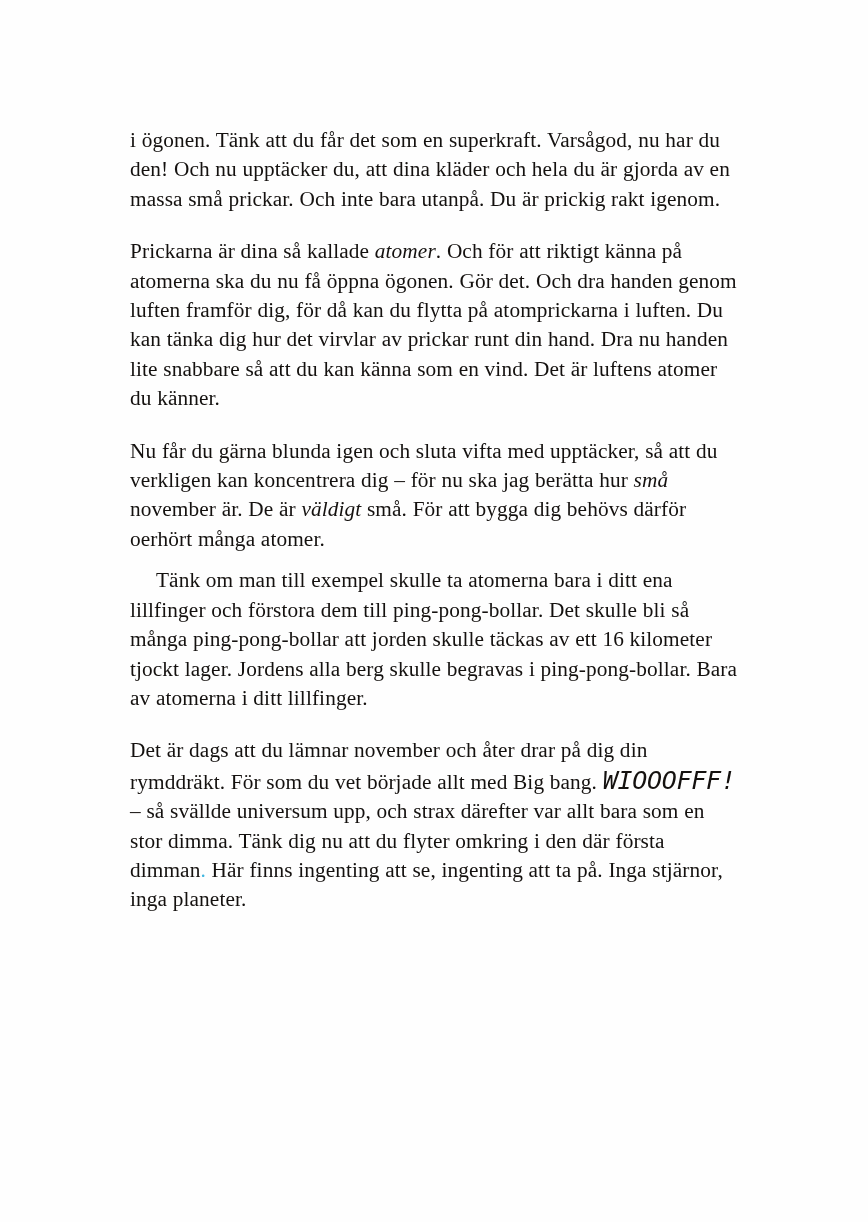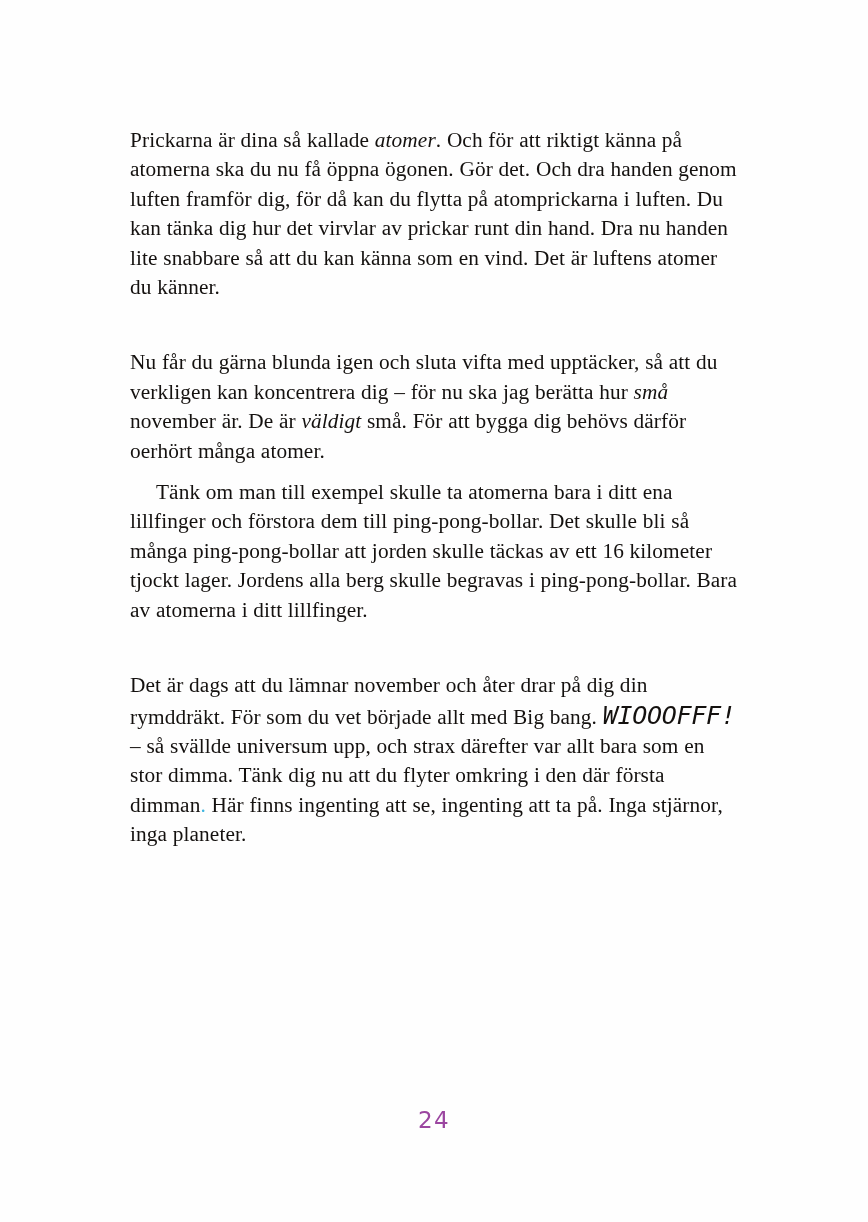--- a/index.html
+++ b/index.html
@@ -37,21 +37,21 @@
     text-align: left;
     margin: 0 0 0 0;
     letter-spacing: 0.005em;
     word-spacing: 0.01em;
     color: #14110f;
     -webkit-font-smoothing: antialiased;
   }
 
   
   .para + .para {
-    margin-top: 46px;
+    margin-top: 23px;
   }
 
   
   .para.indent-continue {
     margin-top: 12px;
     text-indent: 26px;
   }
 
   em.it {
     font-style: italic;
@@ -82,35 +82,37 @@
     font-weight: 400;
   }
 </style>
 </head>
 <body>
 
 <div class="page">
 
   <div class="text-block">
 
+    <p class="para">
+      <span>i ögonen. Tänk att du får det som en superkraft. Varsågod, nu har du den! Och nu upptäcker du, att dina kläder och hela du är gjorda av en massa små prickar. Och inte bara utanpå. Du är prickig rakt igenom.</span>
+    </p>
 
     <p class="para">
       <span>Prickarna är dina så kallade </span><em class="it">atomer</em><span>. Och för att riktigt känna på atomerna ska du nu få öppna ögonen. Gör det. Och dra handen genom luften framför dig, för då kan du flytta på atomprickarna i luften. Du kan tänka dig hur det virvlar av prickar runt din hand. Dra nu handen lite snabbare så att du kan känna som en vind. Det är luftens atomer du känner.</span>
     </p>
 
     <p class="para">
       <span>Nu får du gärna blunda igen och sluta vifta med upptäcker, så att du verkligen kan koncentrera dig – för nu ska jag berätta hur </span><em class="it">små</em><span> november är. De är </span><em class="it">väldigt</em><span> små. För att bygga dig behövs därför oerhört många atomer.</span>
     </p>
 
     <p class="para indent-continue">
       <span>Tänk om man till exempel skulle ta atomerna bara i ditt ena lillfinger och förstora dem till ping-pong-bollar. Det skulle bli så många ping-pong-bollar att jorden skulle täckas av ett 16 kilometer tjockt lager. Jordens alla berg skulle begravas i ping-pong-bollar. Bara av atomerna i ditt lillfinger.</span>
     </p>
 
 
     <p class="para">
       <span>Det är dags att du lämnar november och åter drar på dig din rymddräkt. För som du vet började allt med Big bang. </span><span class="sfx">WIOOOFFF!</span><span> – så svällde universum upp, och strax därefter var allt bara som en stor dimma. Tänk dig nu att du flyter omkring i den där första dimman</span><span class="blue-dot">.</span><span> Här finns ingenting att se, ingenting att ta på. Inga stjärnor, inga planeter.</span>
     </p>
 
   </div>
 
-  <div class="folio">24</div>
 
 </div>
 
 </body></html>

